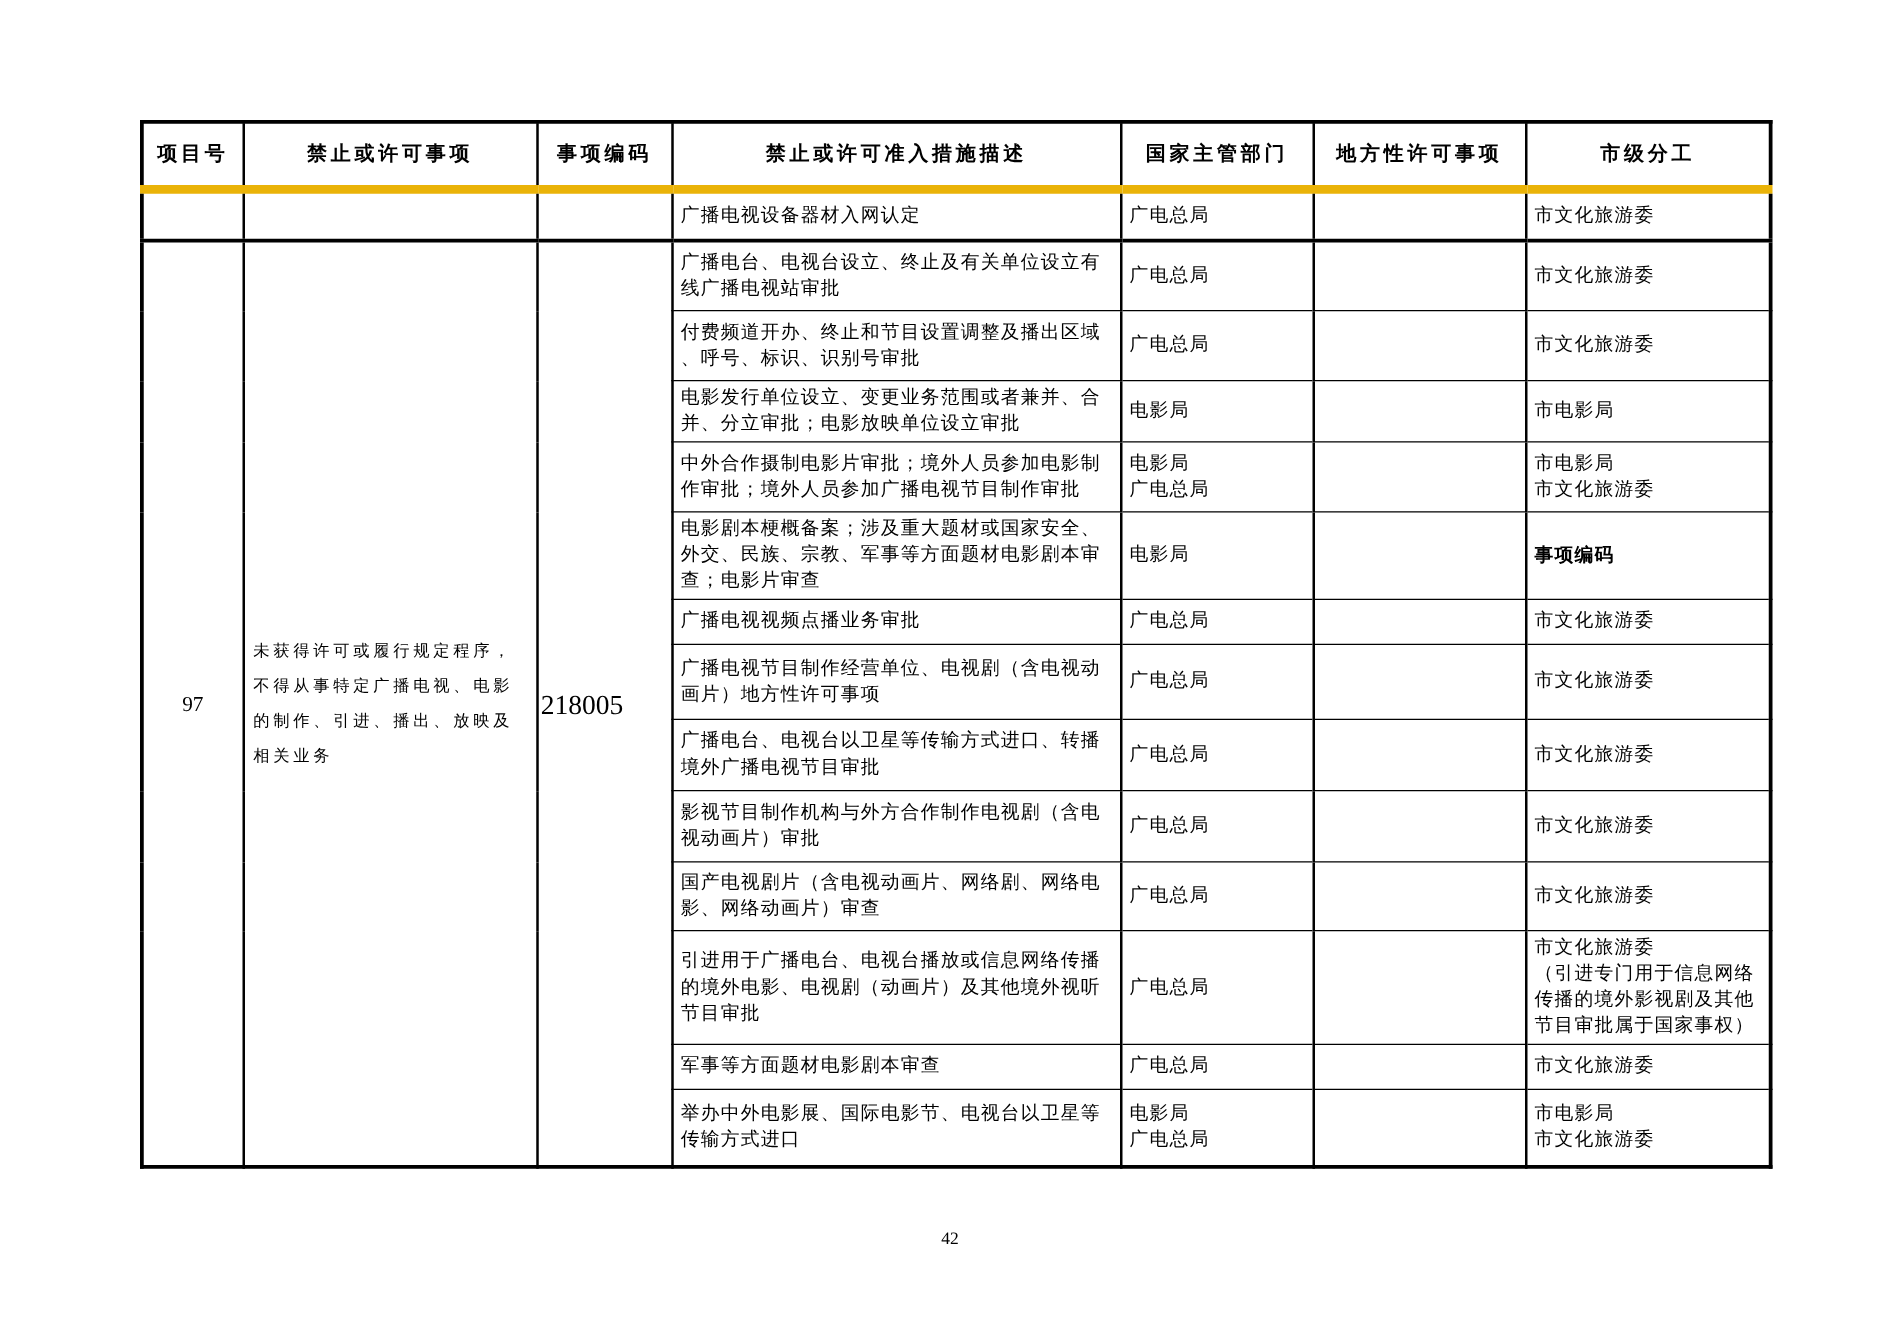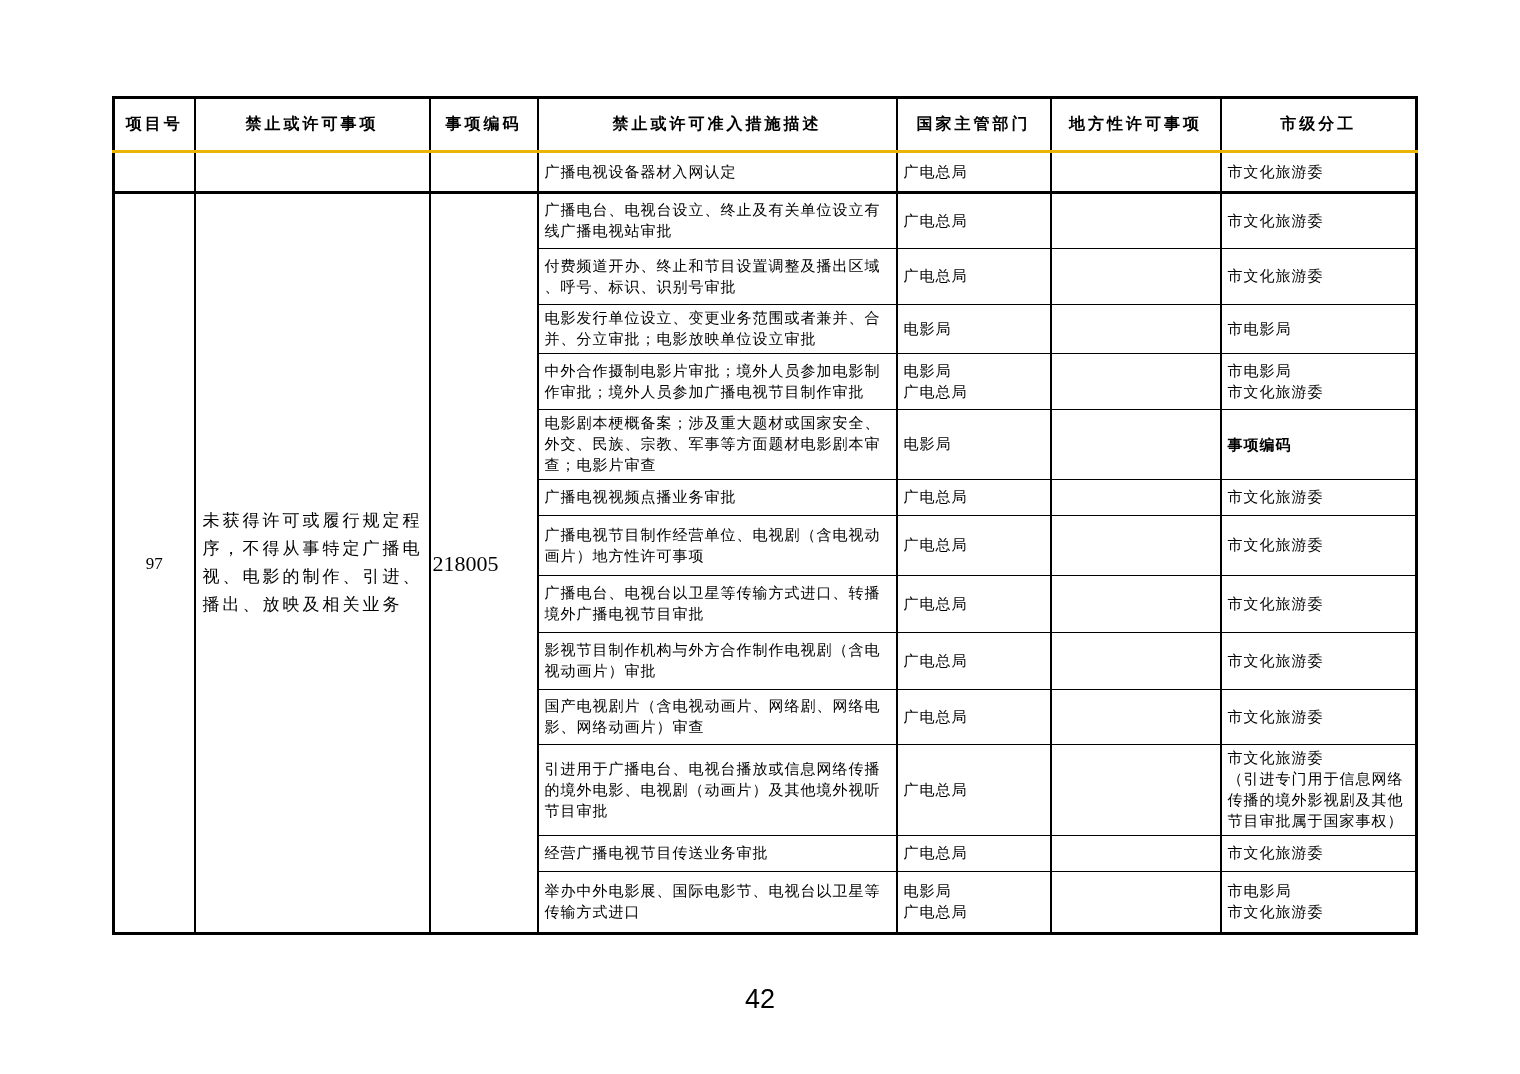--- a/index.html
+++ b/index.html
@@ -24,21 +24,21 @@
   .permit-table th, .permit-table td {
     border-left: 2px solid #000;
     border-right: 2px solid #000;
     border-top: 1px solid #000;
     border-bottom: 1px solid #000;
     vertical-align: middle;
     overflow: hidden;
     box-sizing: border-box;
   }
   .permit-table thead th {
-    border-bottom: 3px solid #eab308;
+    border-bottom: 7px solid #eab308;
     font-size: 16px;
     font-weight: bold;
     letter-spacing: 3px;
     text-align: center;
     padding: 6px 2px;
     height: 54px;
   }
   tr.carryover td { border-bottom: 3px solid #000; margin-left: 23px; }
 
   td.cell {
@@ -50,21 +50,21 @@
     word-break: break-all;
     line-break: anywhere;
     white-space: pre-line;
   }
   td.project-no {
     text-align: center;
     font-size: 17px;
     letter-spacing: 0;
   }
   td.permit-item {
-    font-size: 17px;
+    font-size: 13px;
     line-height: 28px;
     letter-spacing: 3px;
     padding: 4px 6px 4px 7px;
     word-break: break-all;
     line-break: anywhere;
     vertical-align: middle;
   }
   td.item-code {
     font-size: 22px;
     letter-spacing: 0;
@@ -73,22 +73,22 @@
   td.national-authority {
     font-weight: bold;
     font-family: "Liberation Sans", "DejaVu Sans", sans-serif;
     letter-spacing: 1px;
   }
   .page-number {
     position: absolute;
     left: 0; right: 0;
     top: 984px;
     text-align: center;
-    font-size: 27px;
-    font-family: Liberation Sans, sans-serif;
+    font-size: 14px;
+    font-family: Liberation Serif, serif;
   }
 </style>
 </head>
 <body>
 
 <div class="sheet">
 
   <table class="permit-table">
     <colgroup>
       <col style="width:81px">
@@ -187,21 +187,21 @@
         <td class="cell">市文化旅游委</td>
       </tr>
       <tr style="height:90px">
         <td class="cell">引进用于广播电台、电视台播放或信息网络传播的境外电影、电视剧（动画片）及其他境外视听节目审批</td>
         <td class="cell">广电总局</td>
         <td class="cell"></td>
         <td class="cell">市文化旅游委
 （引进专门用于信息网络传播的境外影视剧及其他节目审批属于国家事权）</td>
       </tr>
       <tr style="height:36px">
-        <td class="cell">经营广播电视节目传送业务审批</td>
+        <td class="cell">军事等方面题材电影剧本审查</td>
         <td class="cell">广电总局</td>
         <td class="cell"></td>
         <td class="cell">市文化旅游委</td>
       </tr>
       <tr style="height:62px">
         <td class="cell">举办中外电影展、国际电影节、电视台以卫星等传输方式进口</td>
         <td class="cell">电影局
 广电总局</td>
         <td class="cell"></td>
         <td class="cell">市电影局

